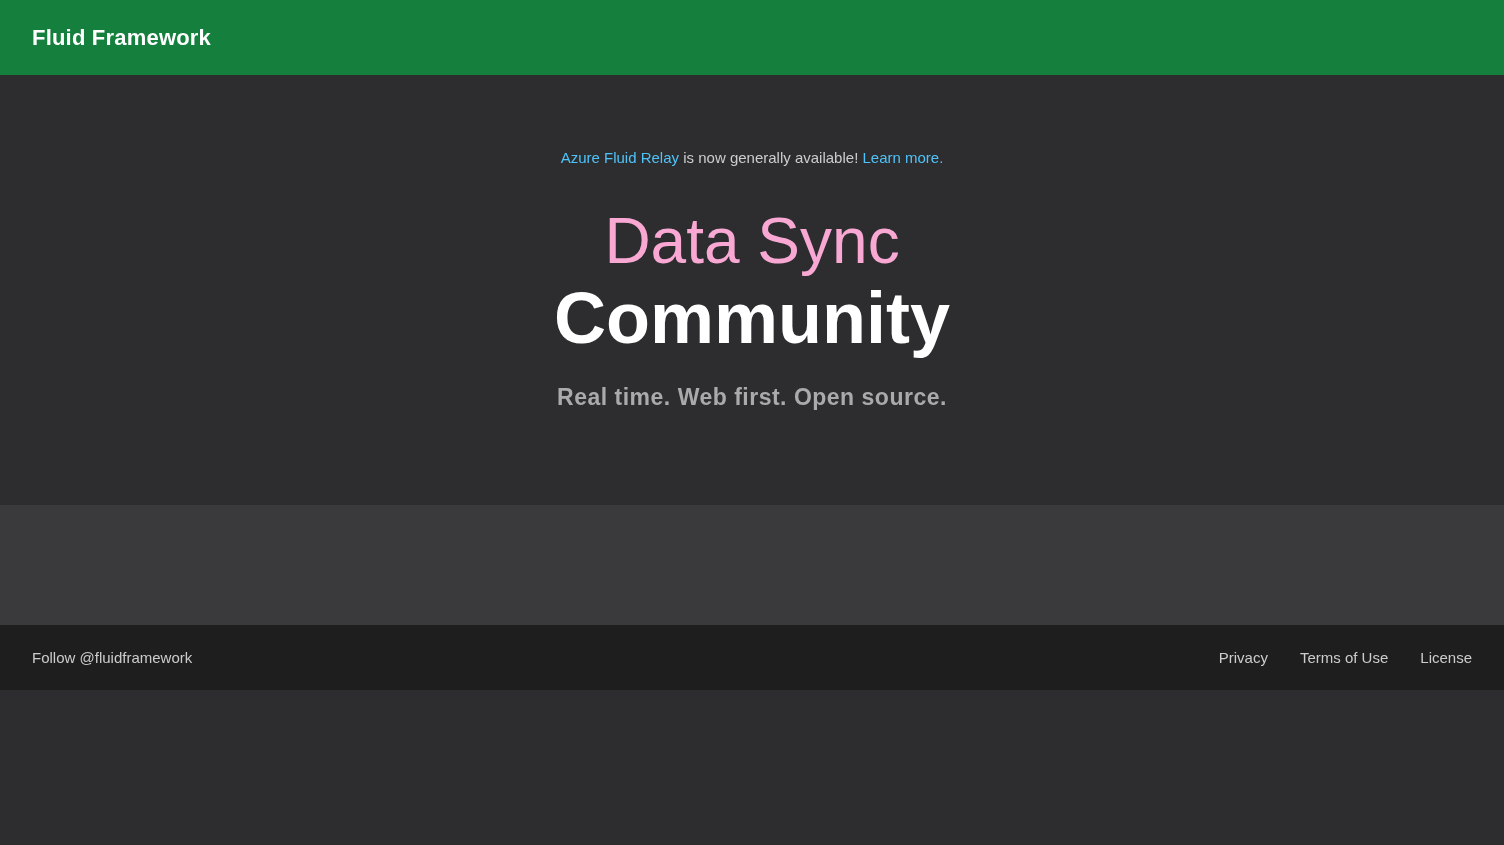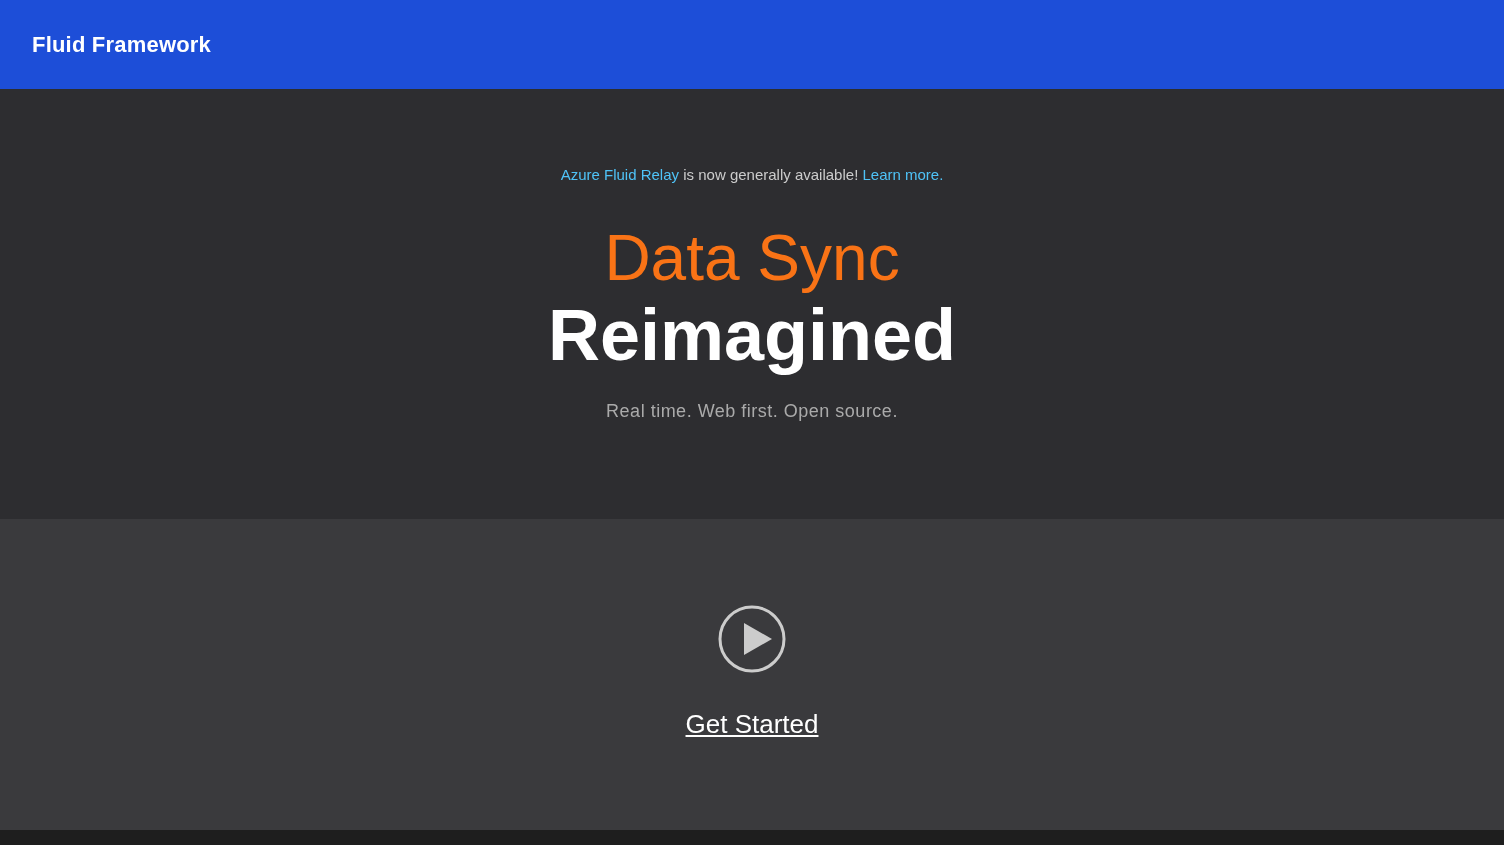--- a/index.html
+++ b/index.html
@@ -9,22 +9,22 @@
       color: #ffffff;
       min-height: 845px;
       overflow-x: hidden;
     }
 
     
     nav {
       display: flex;
       align-items: center;
       padding: 0 32px;
-      height: 89px;
-      background-color: #1d4ed8;
+      height: 75px;
+      background-color: #15803d;
       position: relative;
       z-index: 10;
     }
     .nav-logo {
       font-size: 22px;
       font-weight: 600;
       color: #ffffff;
       white-space: nowrap;
       margin-right: 48px;
       letter-spacing: 0.2px;
@@ -57,36 +57,36 @@
       color: #cccccc;
       margin-bottom: 40px;
     }
     .hero-announcement .link-blue {
       color: #4fc3f7;
       text-decoration: none;
     }
     .hero-title-line1 {
       font-size: 64px;
       font-weight: 300;
-      color: #f97316;
+      color: #f9a8d4;
       line-height: 1.1;
       display: block;
     }
     .hero-title-line2 {
       font-size: 72px;
       font-weight: 700;
       color: #ffffff;
       line-height: 1.15;
       display: block;
     }
     .hero-subtitle {
       margin-top: 24px;
-      font-size: 18px;
+      font-size: 23px;
       color: #aaaaaa;
-      font-weight: 400;
+      font-weight: 700;
       letter-spacing: 0.5px;
     }
 
     
     .cards-section {
       background-color: #3a3a3d;
       display: flex;
       justify-content: center;
       align-items: stretch;
       padding: 60px 0 60px;
@@ -155,36 +155,27 @@
 <nav>
   <div class="nav-logo">Fluid Framework</div>
 </nav>
 
 <section class="hero">
   <p class="hero-announcement">
     <a class="link-blue" href="#">Azure Fluid Relay</a><span> is now generally available! </span><a class="link-blue" href="#">Learn more.</a>
   </p>
   <div>
     <span class="hero-title-line1">Data Sync</span>
-    <span class="hero-title-line2">Reimagined</span>
+    <span class="hero-title-line2">Community</span>
   </div>
   <p class="hero-subtitle">Real time. Web first. Open source.</p>
 </section>
 
 <section class="cards-section">
 
-  <div class="card">
-    <div class="card-icon">
-      <svg viewBox="0 0 72 72" fill="none" xmlns="http://www.w3.org/2000/svg">
-        <circle cx="36" cy="36" r="32" stroke="#cccccc" stroke-width="3" fill="none"></circle>
-        <polygon points="28,20 56,36 28,52" fill="#cccccc"></polygon>
-      </svg>
-    </div>
-    <a class="card-link" href="#">Get Started</a>
-  </div>
 
 
 
 </section>
 
 <footer>
   <span class="footer-left">Follow @fluidframework</span>
   <div class="footer-right">
     <a href="#">Privacy</a>
     <a href="#">Terms of Use</a>

